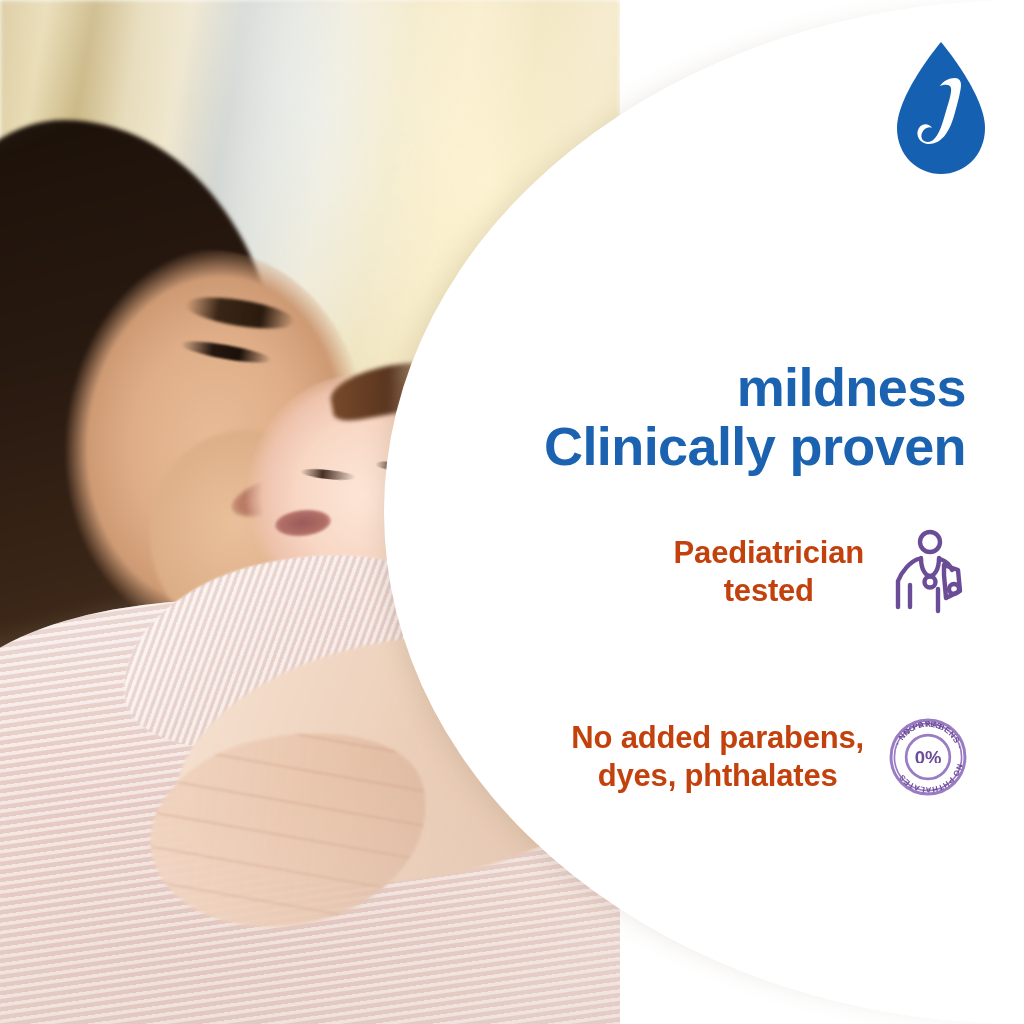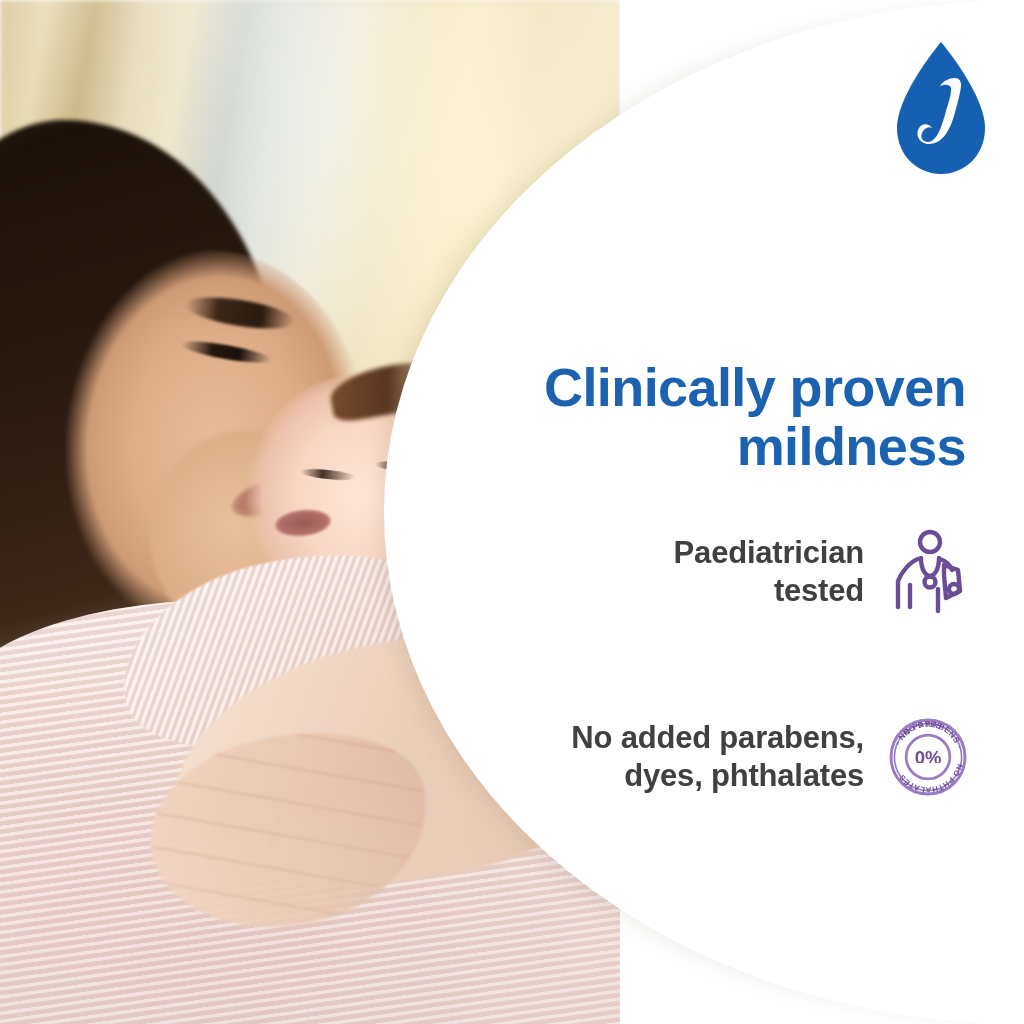--- a/index.html
+++ b/index.html
@@ -183,25 +183,25 @@
     font-weight:bold;
     line-height:1.10;
     letter-spacing:-.6px;
   }
   .claim{
     position:absolute;right:0;display:flex;align-items:center;justify-content:flex-end;gap:22px;
   }
   .claim-1{top:528px;width:496px;}
   .claim-2{top:665px;width:496px;margin-top:48px;}
   .claim-text{
-    color:#404040;
+    color:#c2410c;
     font-size:31px;
     font-weight:bold;
     line-height:1.22;
-    text-align:right;
+    text-align:center;
     letter-spacing:-.2px;
     white-space:pre-line;
   }
   .claim-icon{flex:0 0 auto;width:84px;height:88px;display:flex;align-items:center;justify-content:center;}
   .claim-icon svg{display:block;}
 </style>
 </head>
 <body>
 
 <div class="ad">
@@ -237,22 +237,22 @@
     <svg viewBox="0 0 96 140" xmlns="http://www.w3.org/2000/svg" aria-hidden="true">
       <path d="M48 4 C48 4 92 56 92 90 C92 117 72 136 48 136 C24 136 4 117 4 90 C4 56 48 4 48 4 Z" fill="#1560b0"></path>
       <path d="M62 40 C56 40 50 43 47 48 C52 46 57 46 58 50 C59 55 55 66 51 80 C47 94 42 104 35 104 C30 104 27 100 29 95 C31 90 36 88 39 90 C36 85 29 85 26 90 C22 96 26 106 36 106 C48 106 56 95 61 78 C65 64 68 52 68 47 C68 43 66 40 62 40 Z" fill="#ffffff"></path>
       <circle cx="70" cy="36" r="0" fill="#ffffff"></circle>
     </svg>
   </div>
 
   <div class="content">
 
     <div class="headline">
+      <div>mildness</div>
       <div>Clinically proven</div>
-      <div>mildness</div>
     </div>
 
     <div class="claim claim-1">
       <div class="claim-text">Paediatrician
 tested</div>
       <div class="claim-icon">
         <svg width="80" height="86" viewBox="0 0 80 86" xmlns="http://www.w3.org/2000/svg" aria-hidden="true">
           <g fill="none" stroke="#6b4c96" stroke-width="4.4" stroke-linecap="round" stroke-linejoin="round">
             <circle cx="42" cy="13" r="10"></circle>
             <path d="M30 30 C22 33 14 42 10 52 L10 78"></path>

